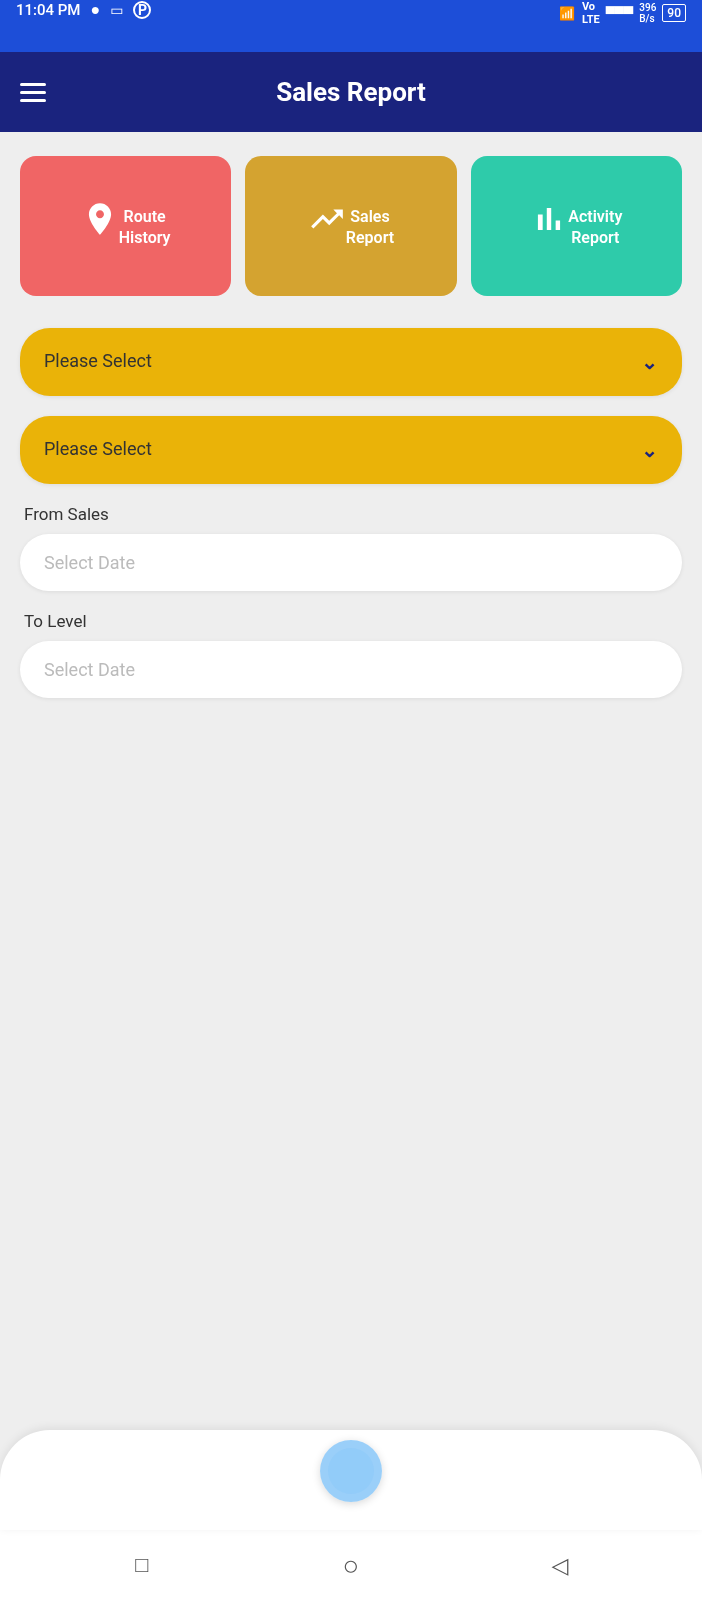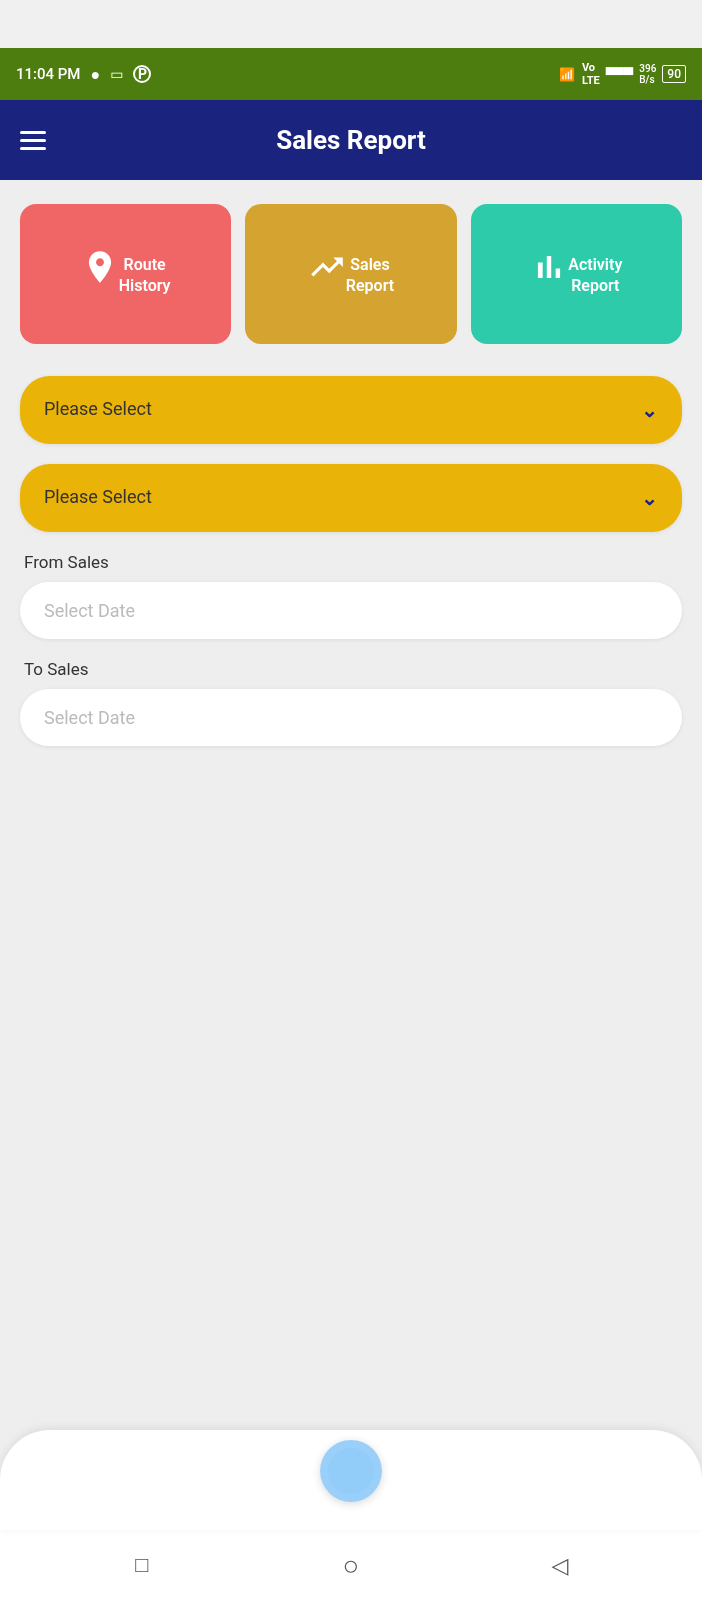--- a/index.html
+++ b/index.html
@@ -13,30 +13,29 @@
       width: 702px;
       min-height: 1600px;
       background: #f0f0f0;
       font-family: 'Roboto', Arial, sans-serif;
       display: flex;
       flex-direction: column;
     }
 
     
     .status-bar {
-      background: #4d7c0f;
+      background: #1d4ed8;
       height: 52px;
       display: flex;
-      align-items: center;
+      align-items: flex-start;
       justify-content: space-between;
       padding: 0 16px;
       color: white;
       font-size: 15px;
       font-weight: 500;
-      margin-top: 48px;
     }
 
     .status-bar-left {
       display: flex;
       align-items: center;
       gap: 10px;
     }
 
     .status-bar-right {
       display: flex;
@@ -279,21 +278,21 @@
   </div>
 
   <div class="form-section">
     <div class="form-label">From Sales</div>
     <div class="form-input">
       <span style="color:#bbb;">Select Date</span>
     </div>
   </div>
 
   <div class="form-section">
-    <div class="form-label">To Sales</div>
+    <div class="form-label">To Level</div>
     <div class="form-input">
       <span style="color:#bbb;">Select Date</span>
     </div>
   </div>
 
 </div>
 
 <div style="flex:1; background:#eeeeee; min-height: 180px;"></div>
 
 <div style="position:relative; height: 100px; background: #eeeeee;">

